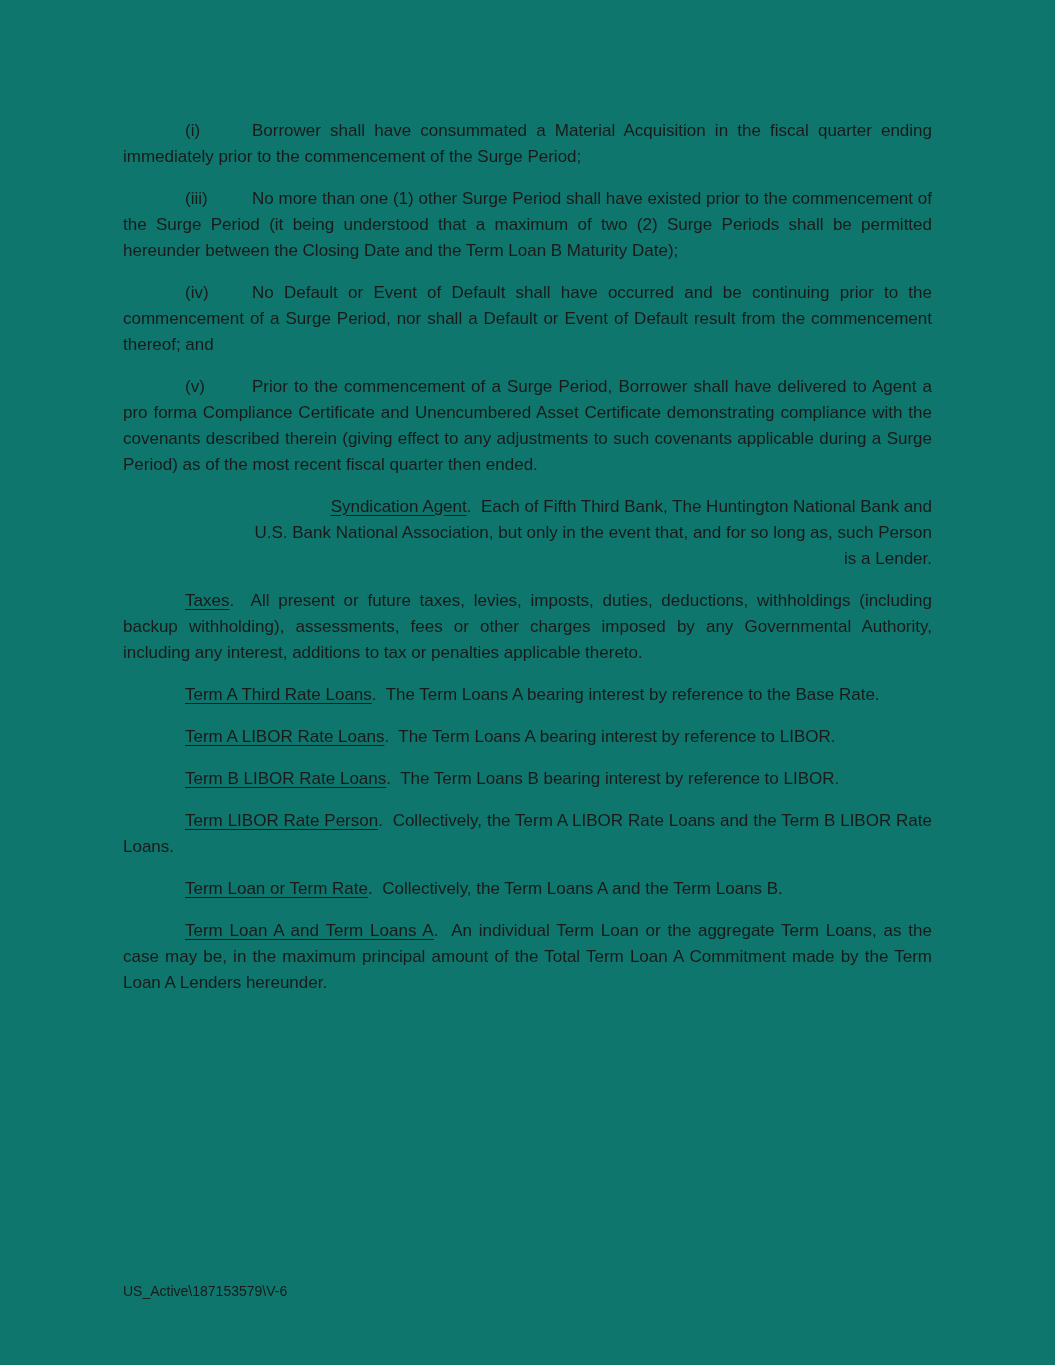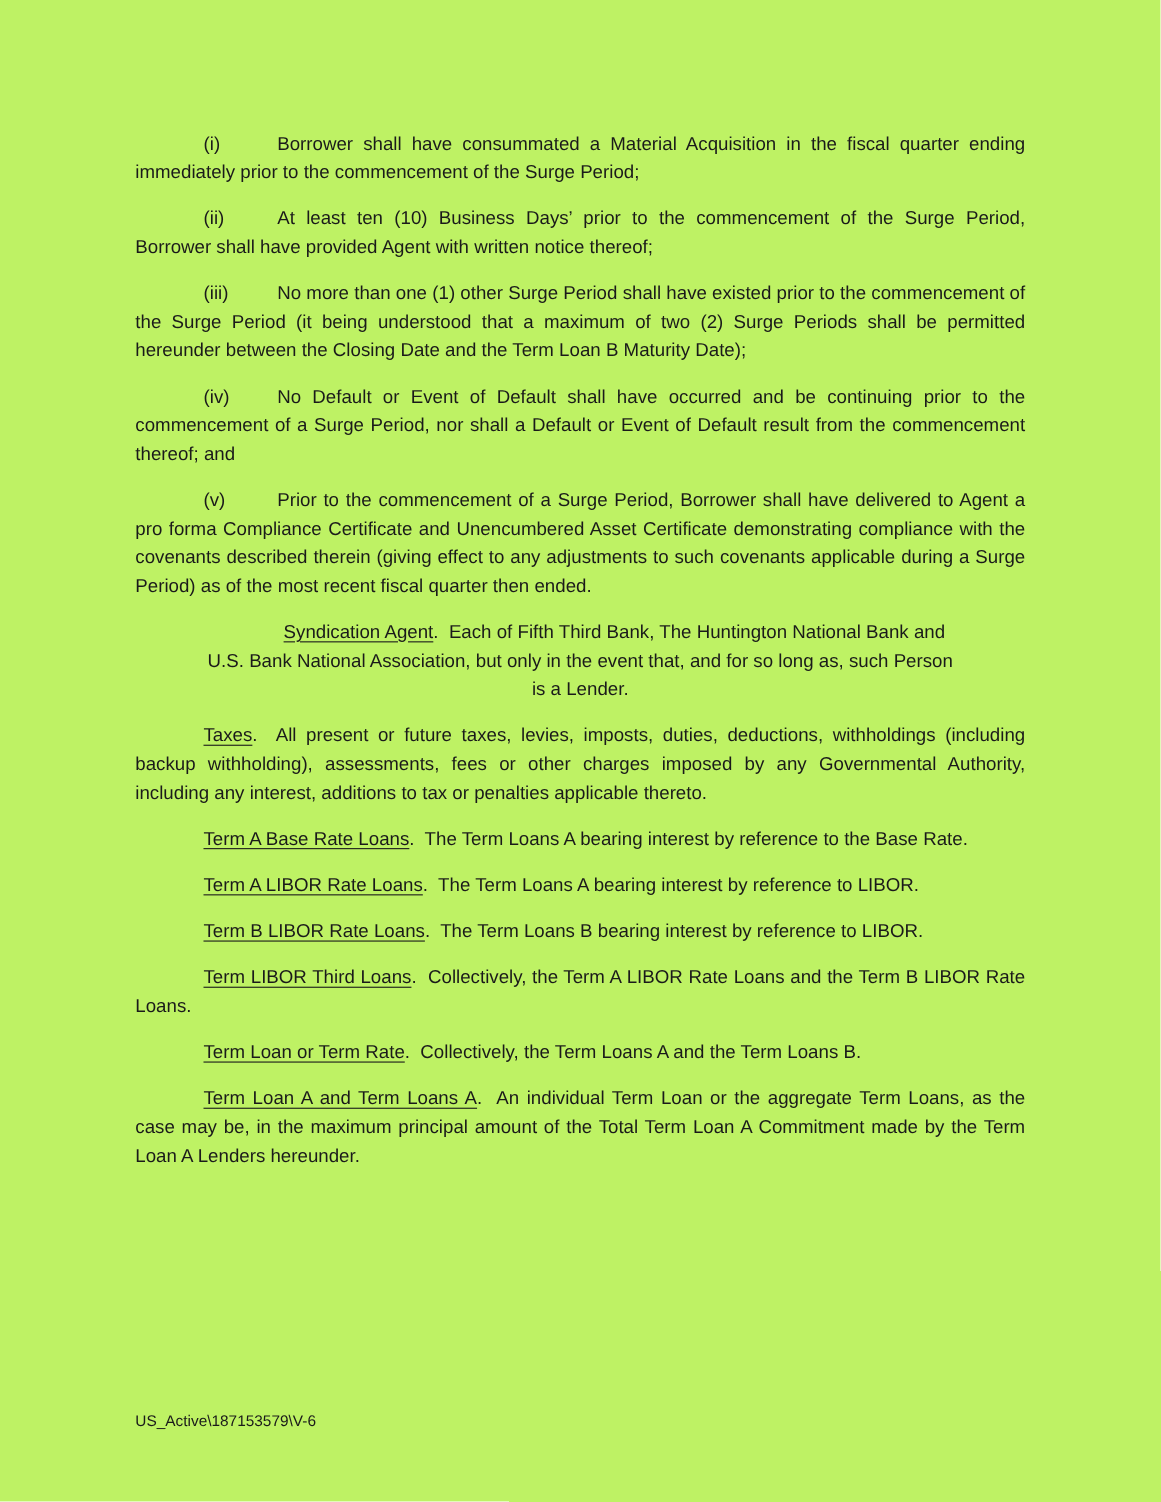--- a/index.html
+++ b/index.html
@@ -4,21 +4,21 @@
 <style>
   html, body {
     margin: 0;
     padding: 0;
     background: #ffffff;
   }
   .page {
     position: relative;
     width: 1055px;
     height: 1365px;
-    background: #bef264;
+    background: #0f766e;
     color: #1a1a1a;
     font-family: "Liberation Sans", "DejaVu Sans", sans-serif;
     font-size: 17px;
     line-height: 26px;
     overflow: hidden;
   }
   .content {
     position: absolute;
     left: 123px;
     top: 118px;
@@ -30,21 +30,21 @@
     text-indent: 62px;
   }
   .para:last-child { margin-bottom: 16px; }
   .pnum {
     display: inline-block;
     width: 67px;
     text-indent: 0;
   }
   .preline {
     white-space: pre-line;
-    text-align: center;
+    text-align: right;
   }
   .term {
     text-decoration: underline;
     text-underline-offset: 3px;
   }
   .page-number {
     position: absolute;
     top: 1245px;
     left: 0;
     width: 100%;
@@ -60,43 +60,42 @@
   }
 </style>
 </head>
 <body>
 
 <div class="page">
   <div class="content">
 
     <p class="para"><span class="pnum">(i)</span><span>Borrower shall have consummated a Material Acquisition in the fiscal quarter ending immediately prior to the commencement of the Surge Period;</span></p>
 
-    <p class="para"><span class="pnum">(ii)</span><span>At least ten (10) Business Days’ prior to the commencement of the Surge Period, Borrower shall have provided Agent with written notice thereof;</span></p>
 
     <p class="para"><span class="pnum">(iii)</span><span>No more than one (1) other Surge Period shall have existed prior to the commencement of the Surge Period (it being understood that a maximum of two (2) Surge Periods shall be permitted hereunder between the Closing Date and the Term Loan B Maturity Date);</span></p>
 
     <p class="para"><span class="pnum">(iv)</span><span>No Default or Event of Default shall have occurred and be continuing prior to the commencement of a Surge Period, nor shall a Default or Event of Default result from the commencement thereof; and</span></p>
 
     <p class="para"><span class="pnum">(v)</span><span>Prior to the commencement of a Surge Period, Borrower shall have delivered to Agent a pro forma Compliance Certificate and Unencumbered Asset Certificate demonstrating compliance with the covenants described therein (giving effect to any adjustments to such covenants applicable during a Surge Period) as of the most recent fiscal quarter then ended.</span></p>
 
     <p class="para preline"><span class="term">Syndication Agent</span><span>.&nbsp; Each of Fifth Third Bank, The Huntington National Bank and
 U.S. Bank National Association, but only in the event that, and for so long as, such Person
 is a Lender.</span></p>
 
     <p class="para"><span class="term">Taxes</span><span>.&nbsp; All present or future taxes, levies, imposts, duties, deductions, withholdings (including backup withholding), assessments, fees or other charges imposed by any Governmental Authority, including any interest, additions to tax or penalties applicable thereto.</span></p>
 
-    <p class="para"><span class="term">Term A Base Rate Loans</span><span>.&nbsp; The Term Loans A bearing interest by reference to the Base Rate.</span></p>
+    <p class="para"><span class="term">Term A Third Rate Loans</span><span>.&nbsp; The Term Loans A bearing interest by reference to the Base Rate.</span></p>
 
 
     <p class="para"><span class="term">Term A LIBOR Rate Loans</span><span>.&nbsp; The Term Loans A bearing interest by reference to LIBOR.</span></p>
 
     <p class="para"><span class="term">Term B LIBOR Rate Loans</span><span>.&nbsp; The Term Loans B bearing interest by reference to LIBOR.</span></p>
 
 
-    <p class="para"><span class="term">Term LIBOR Third Loans</span><span>.&nbsp; Collectively, the Term A LIBOR Rate Loans and the Term B LIBOR Rate Loans.</span></p>
+    <p class="para"><span class="term">Term LIBOR Rate Person</span><span>.&nbsp; Collectively, the Term A LIBOR Rate Loans and the Term B LIBOR Rate Loans.</span></p>
 
     <p class="para"><span class="term">Term Loan or Term Rate</span><span>.&nbsp; Collectively, the Term Loans A and the Term Loans B.</span></p>
 
     <p class="para"><span class="term">Term Loan A and Term Loans A</span><span>.&nbsp; An individual Term Loan or the aggregate Term Loans, as the case may be, in the maximum principal amount of the Total Term Loan A Commitment made by the Term Loan A Lenders hereunder.</span></p>
 
   </div>
 
   <div class="footer-id">US_Active\187153579\V-6</div>
 </div>
 

